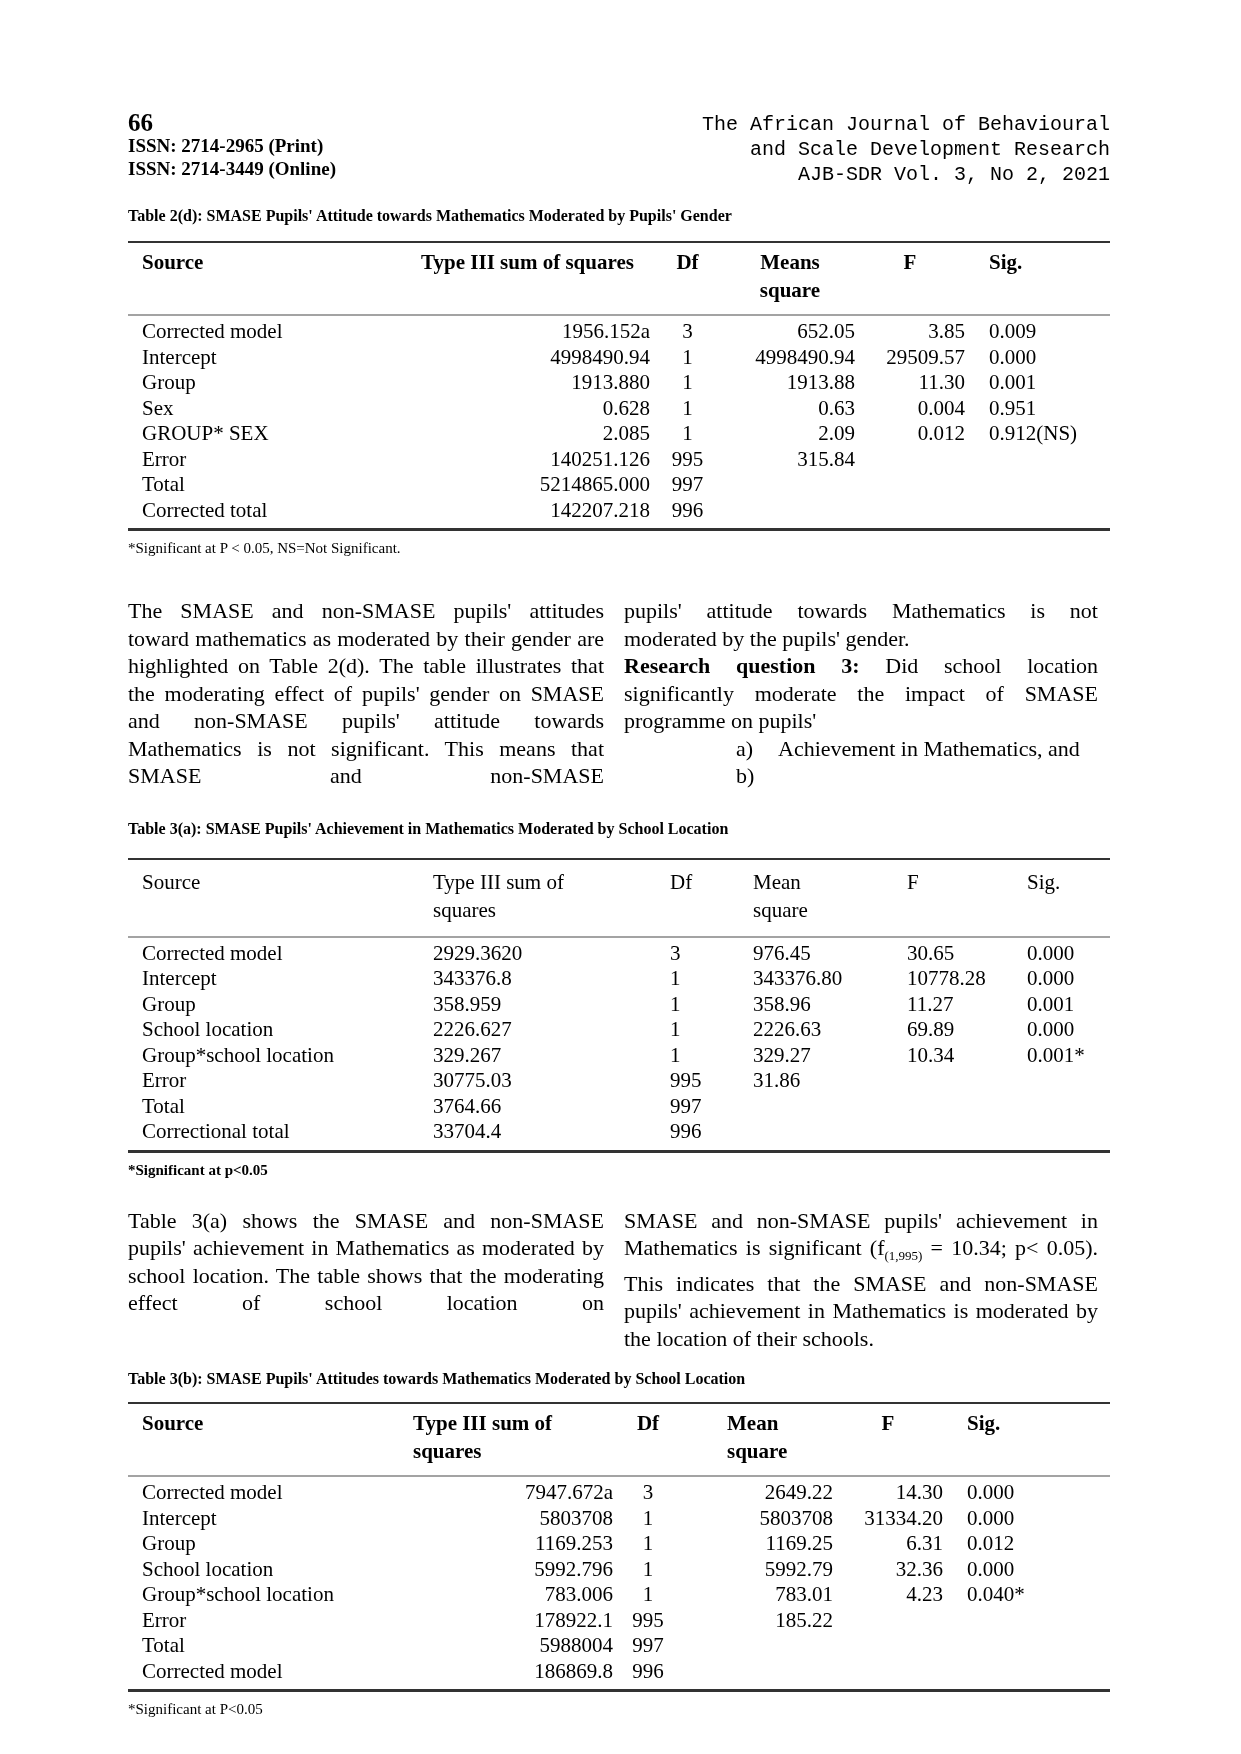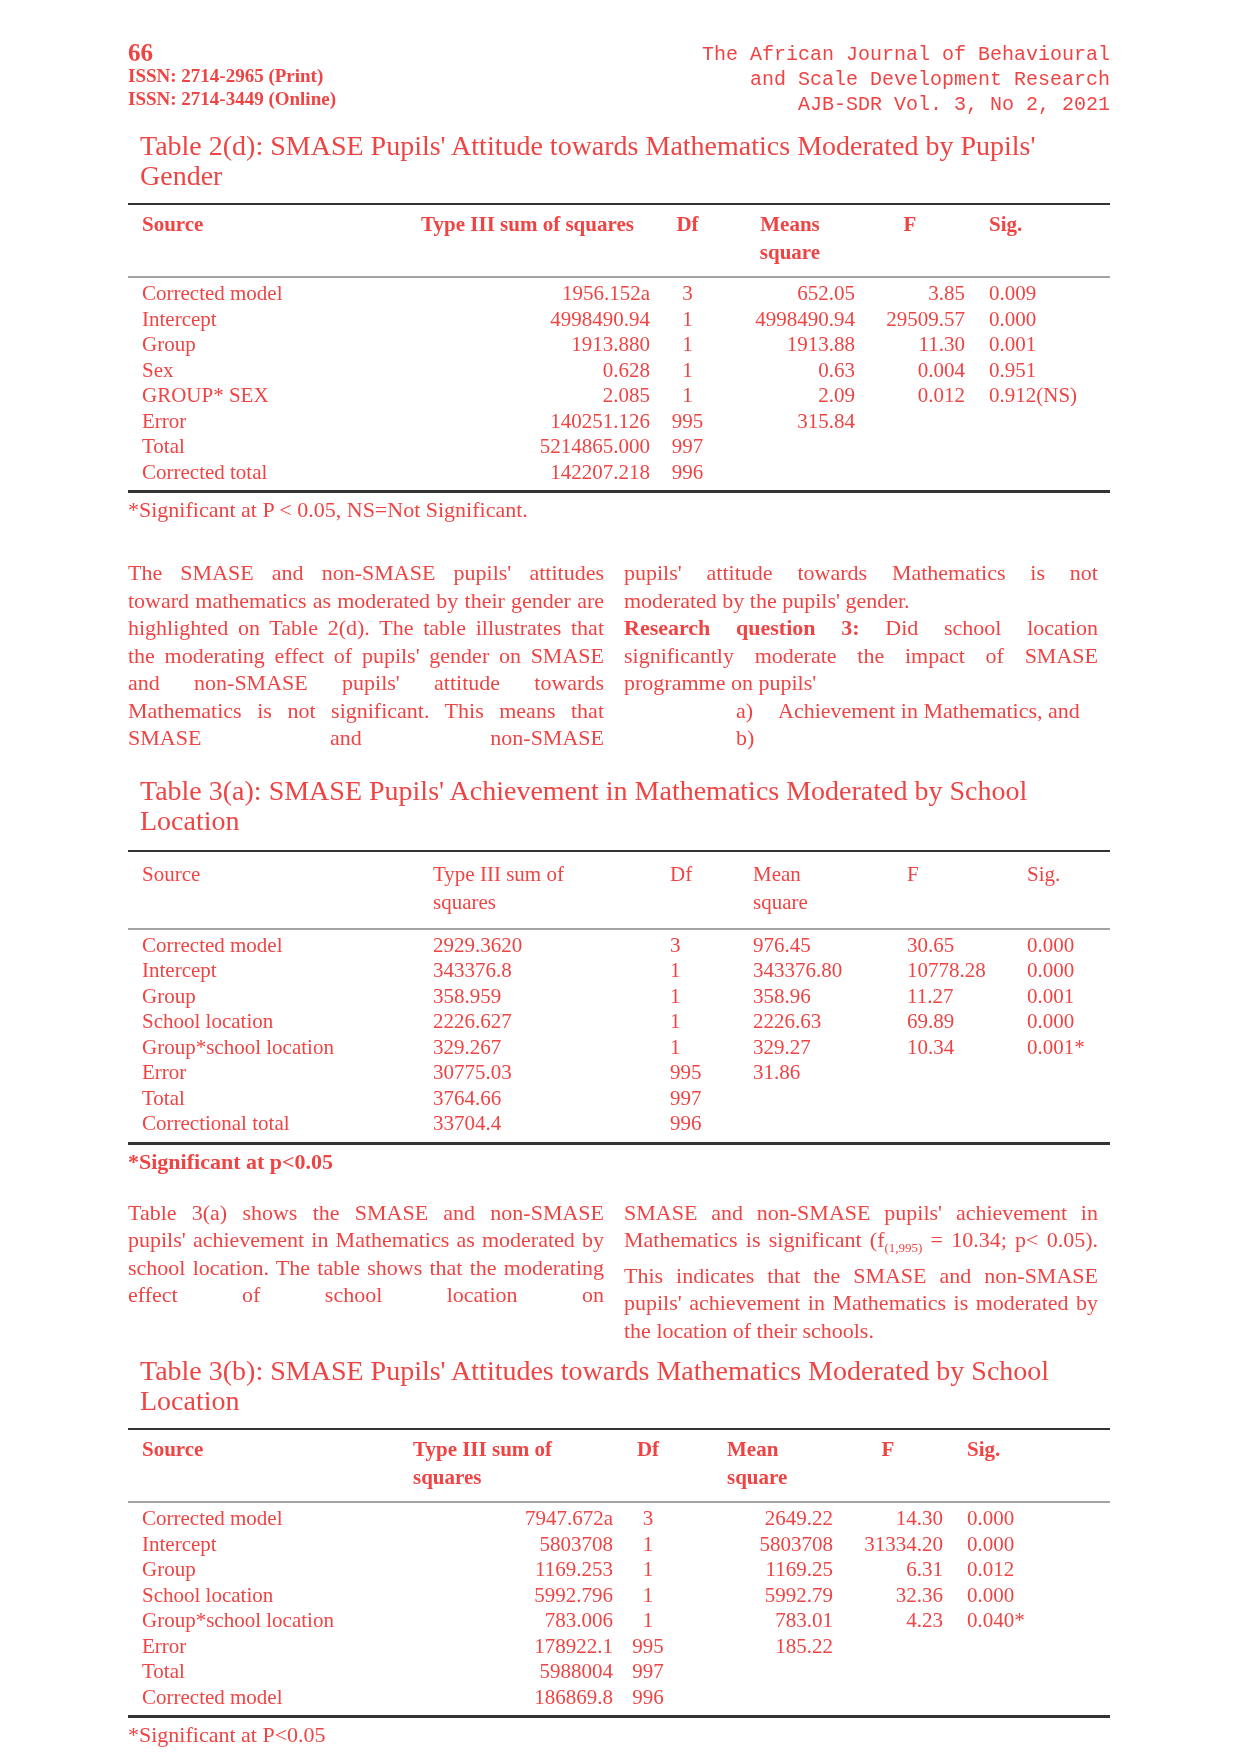--- a/index.html
+++ b/index.html
@@ -1,33 +1,33 @@
 <!DOCTYPE html>
 <html><head>
 <meta charset="utf-8">
 <style>
   html,body{margin:0;padding:0;background:#ffffff;}
   .page{
     position:relative;
     width:1241px;height:1754px;
     box-sizing:border-box;
-    padding:42px 131px 0 128px;
+    padding:112px 131px 0 128px;
     background:#ffffff;
     font-family:"Liberation Serif", serif;
-    color:#ef4444;
+    color:#000000;
     overflow:hidden;
   }
   
   .pghead{display:flex;justify-content:space-between;align-items:flex-start;margin-bottom:14px;}
   .ph-left{font-weight:bold;font-size:19px;line-height:23px;}
   .pageno{font-size:25px;line-height:22px;font-weight:bold;}
   .ph-right{font-size:20px;line-height:25px;text-align:right;font-weight:normal;font-family:Liberation Mono, monospace;}
   
-  .tcap{font-size:28px;font-weight:normal;margin:12px;line-height:30px;}
-  .fnote{font-size:22px;line-height:26px;margin-top:4px;}
+  .tcap{font-size:16px;font-weight:bold;margin:0;line-height:30px;}
+  .fnote{font-size:15px;line-height:26px;margin-top:4px;}
   .fnote.bold{font-weight:bold;}
   
   .anova{font-size:21px;border-top:2px solid #333;border-bottom:3px solid #333;margin-top:10px;}
   .trow{display:grid;}
   .t2d .trow{grid-template-columns:277px 245px 75px 130px 110px 145px;}
   .t3a .trow{grid-template-columns:305px 237px 83px 154px 120px 83px;}
   .t3b .trow{grid-template-columns:285px 200px 70px 150px 110px 167px;}
   .thead{border-bottom:2px solid #a3a3a3;padding:5px 0 10px;}
   .thead .tcell div{line-height:28px;}
   .tbody{padding:3px 0 5px;}

